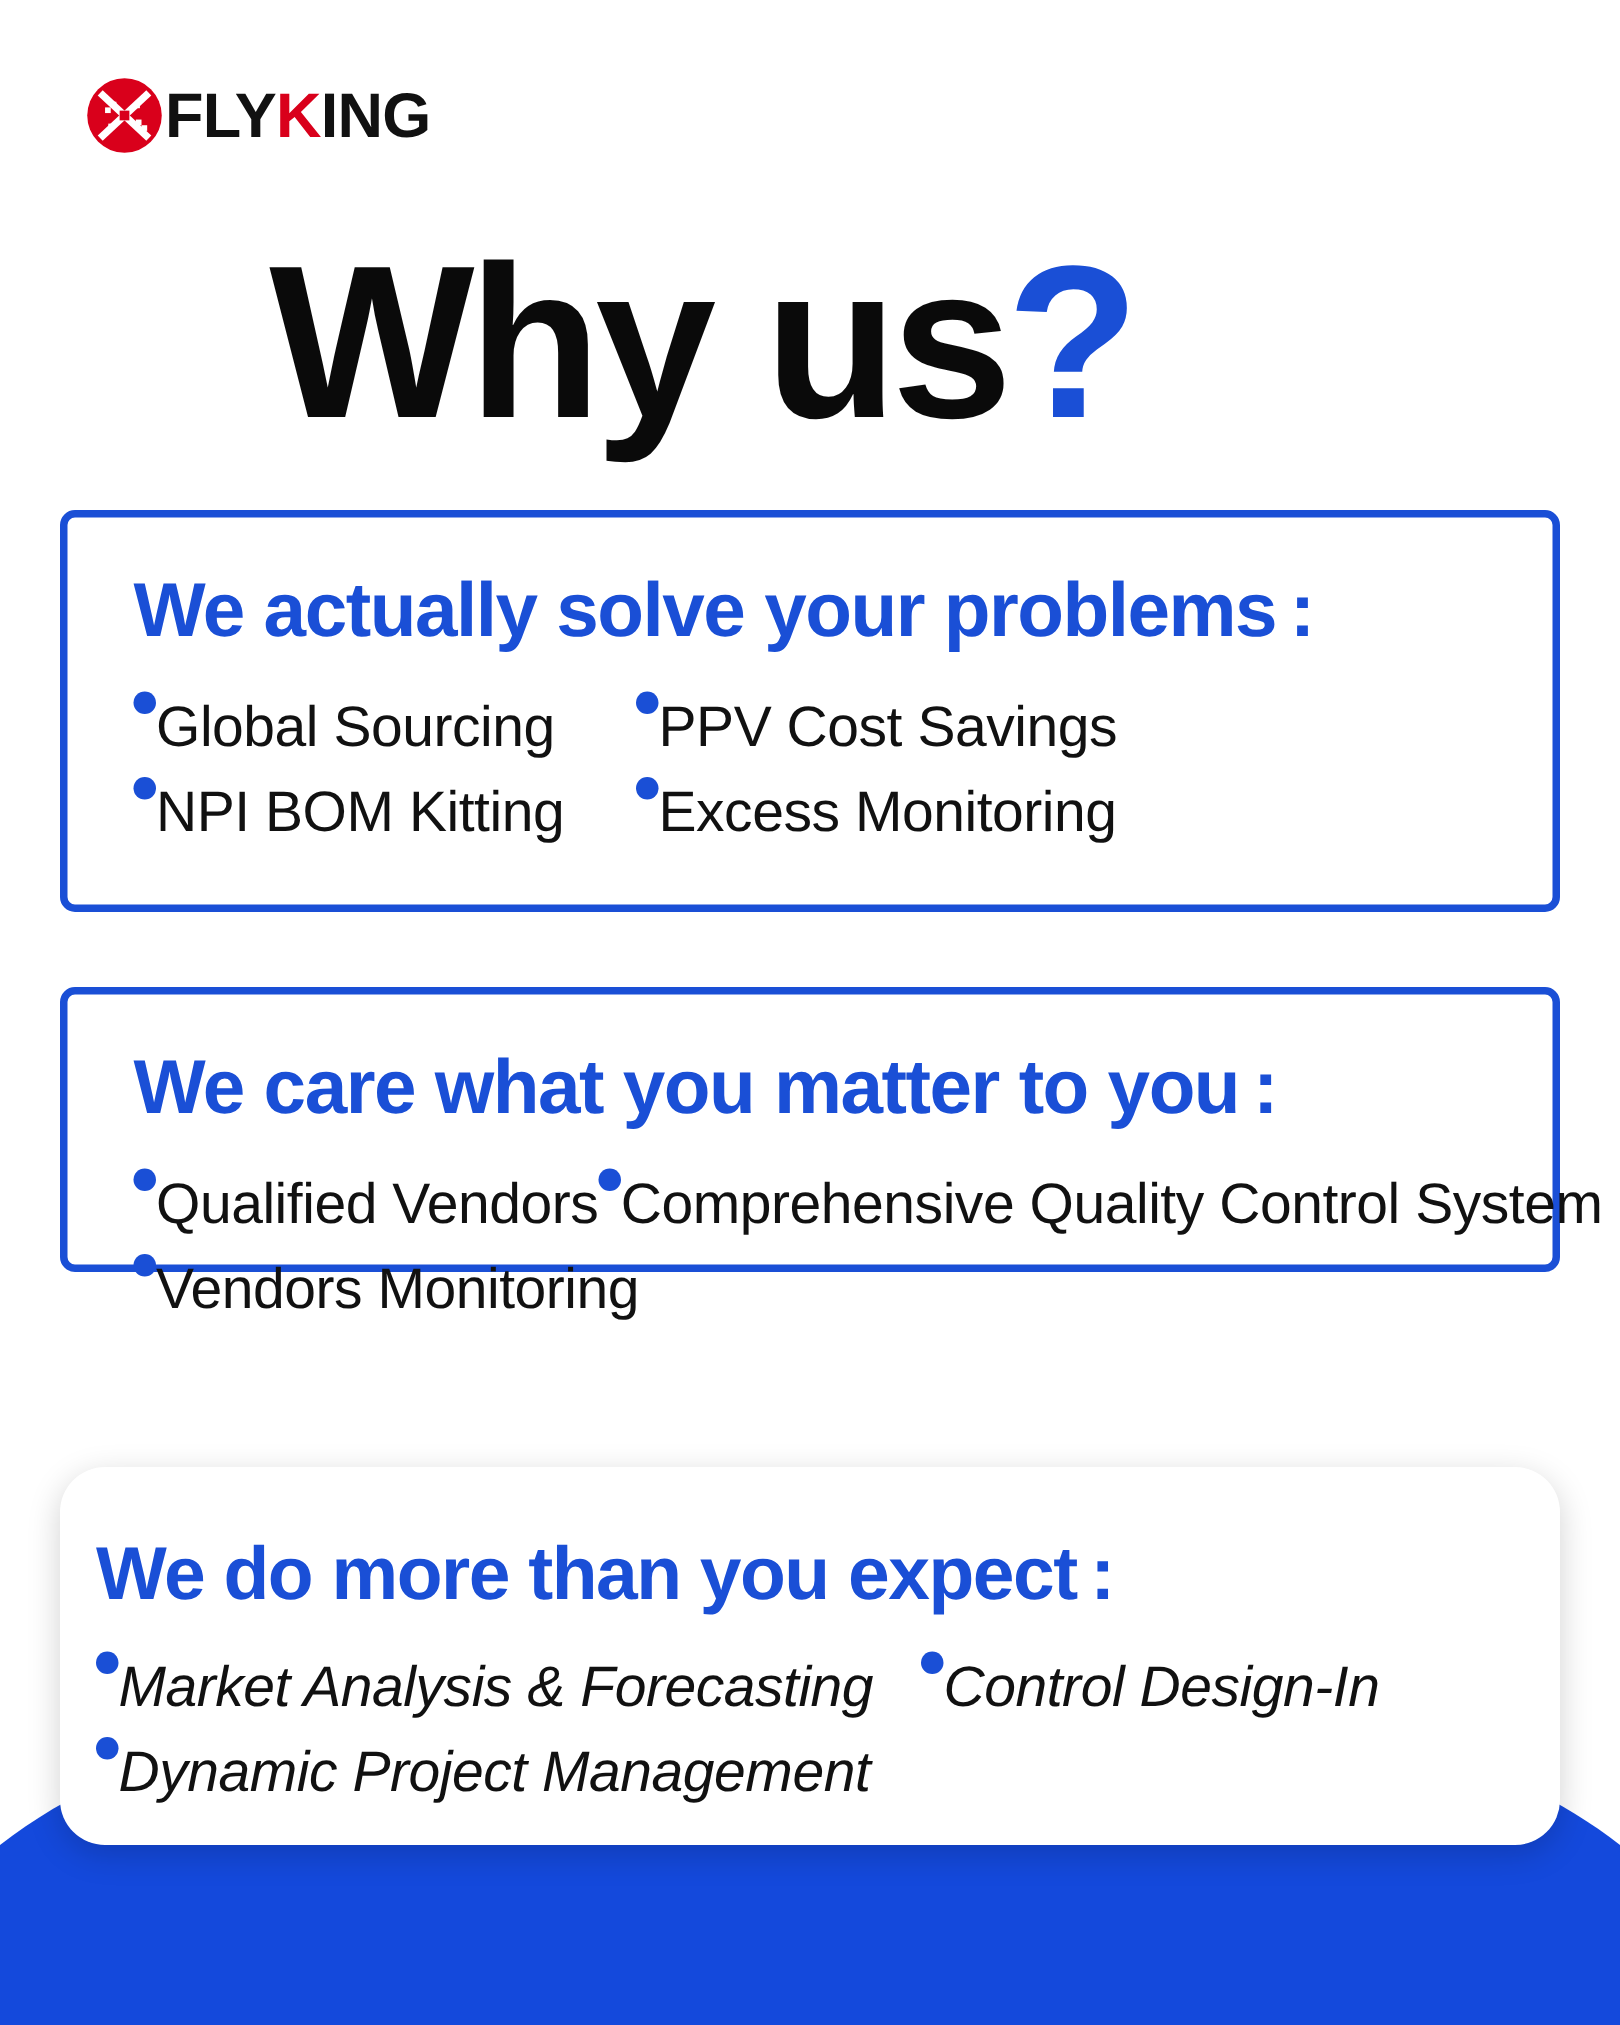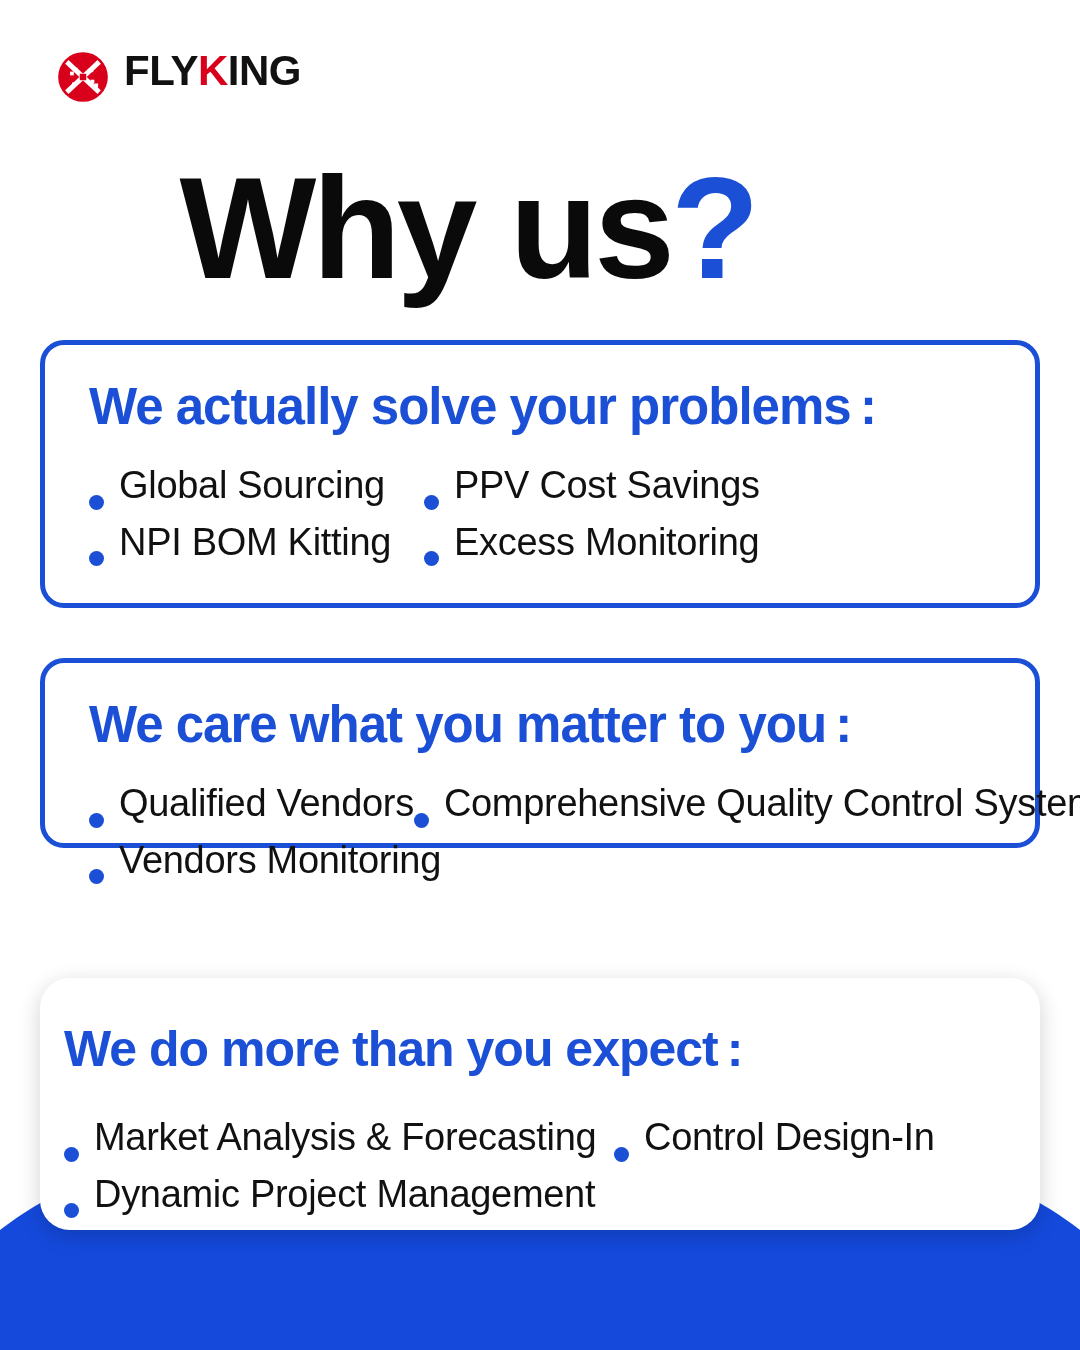--- a/index.html
+++ b/index.html
@@ -24,21 +24,21 @@
     left:0; bottom:0;
     width:1080px; height:230px;
     z-index:0;
   }
   .blue-band svg { display:block; width:100%; height:100%; }
 
   
   .brand {
     position:absolute;
     left:56px; top:50px;
-    display:flex; gap:14px;
+    display:flex; align-items:center; gap:0;
     z-index:5;
   }
   .brand-mark { width:54px; height:54px; display:block; flex:none; }
   .brand-text {
     font-size:42px;
     font-weight:bold;
     letter-spacing:-0.5px;
     color:#111111;
     line-height:1;
     white-space:nowrap;
@@ -61,21 +61,21 @@
   }
   .title .qmark { color:#1A4FD6; }
 
   
   .card {
     position:absolute;
     left:40px;
     width:1000px;
     background:#ffffff;
     border:5px solid #1A4FD6;
-    border-radius:24px;
+    border-radius:10px;
     z-index:4;
     padding:34px 44px 6px 44px;
   }
   .card--1 { top:340px;  height:268px; }
   .card--2 { top:658px;  height:190px; }
   .card--3 {
     top:978px; height:252px;
     border:none;
     border-radius:30px;
     padding:44px 44px 0 24px;
@@ -89,31 +89,30 @@
     letter-spacing:-1px;
     line-height:1.1;
     white-space:nowrap;
   }
   .card--3 .card-title { font-size:50px; }
 
   .bullets {
     margin-top:26px;
     position:relative;
   }
-  .card--3 .bullets { margin-top:36px; }
+  .card--3 .bullets { margin-top:24px;font-style:italic; }
 
   .b-row {
     display:flex;
     align-items:flex-start;
     margin-bottom:8px;
   }
   .b-item {
     display:flex;
-    align-items:flex-end;
-    gap:15px;
+    align-items:flex-start;
     white-space:nowrap;
   }
   .dot {
     width:15px; height:15px;
     border-radius:50%;
     background:#1A4FD6;
     flex:none;
   }
   .b-label {
     font-size:38px;

